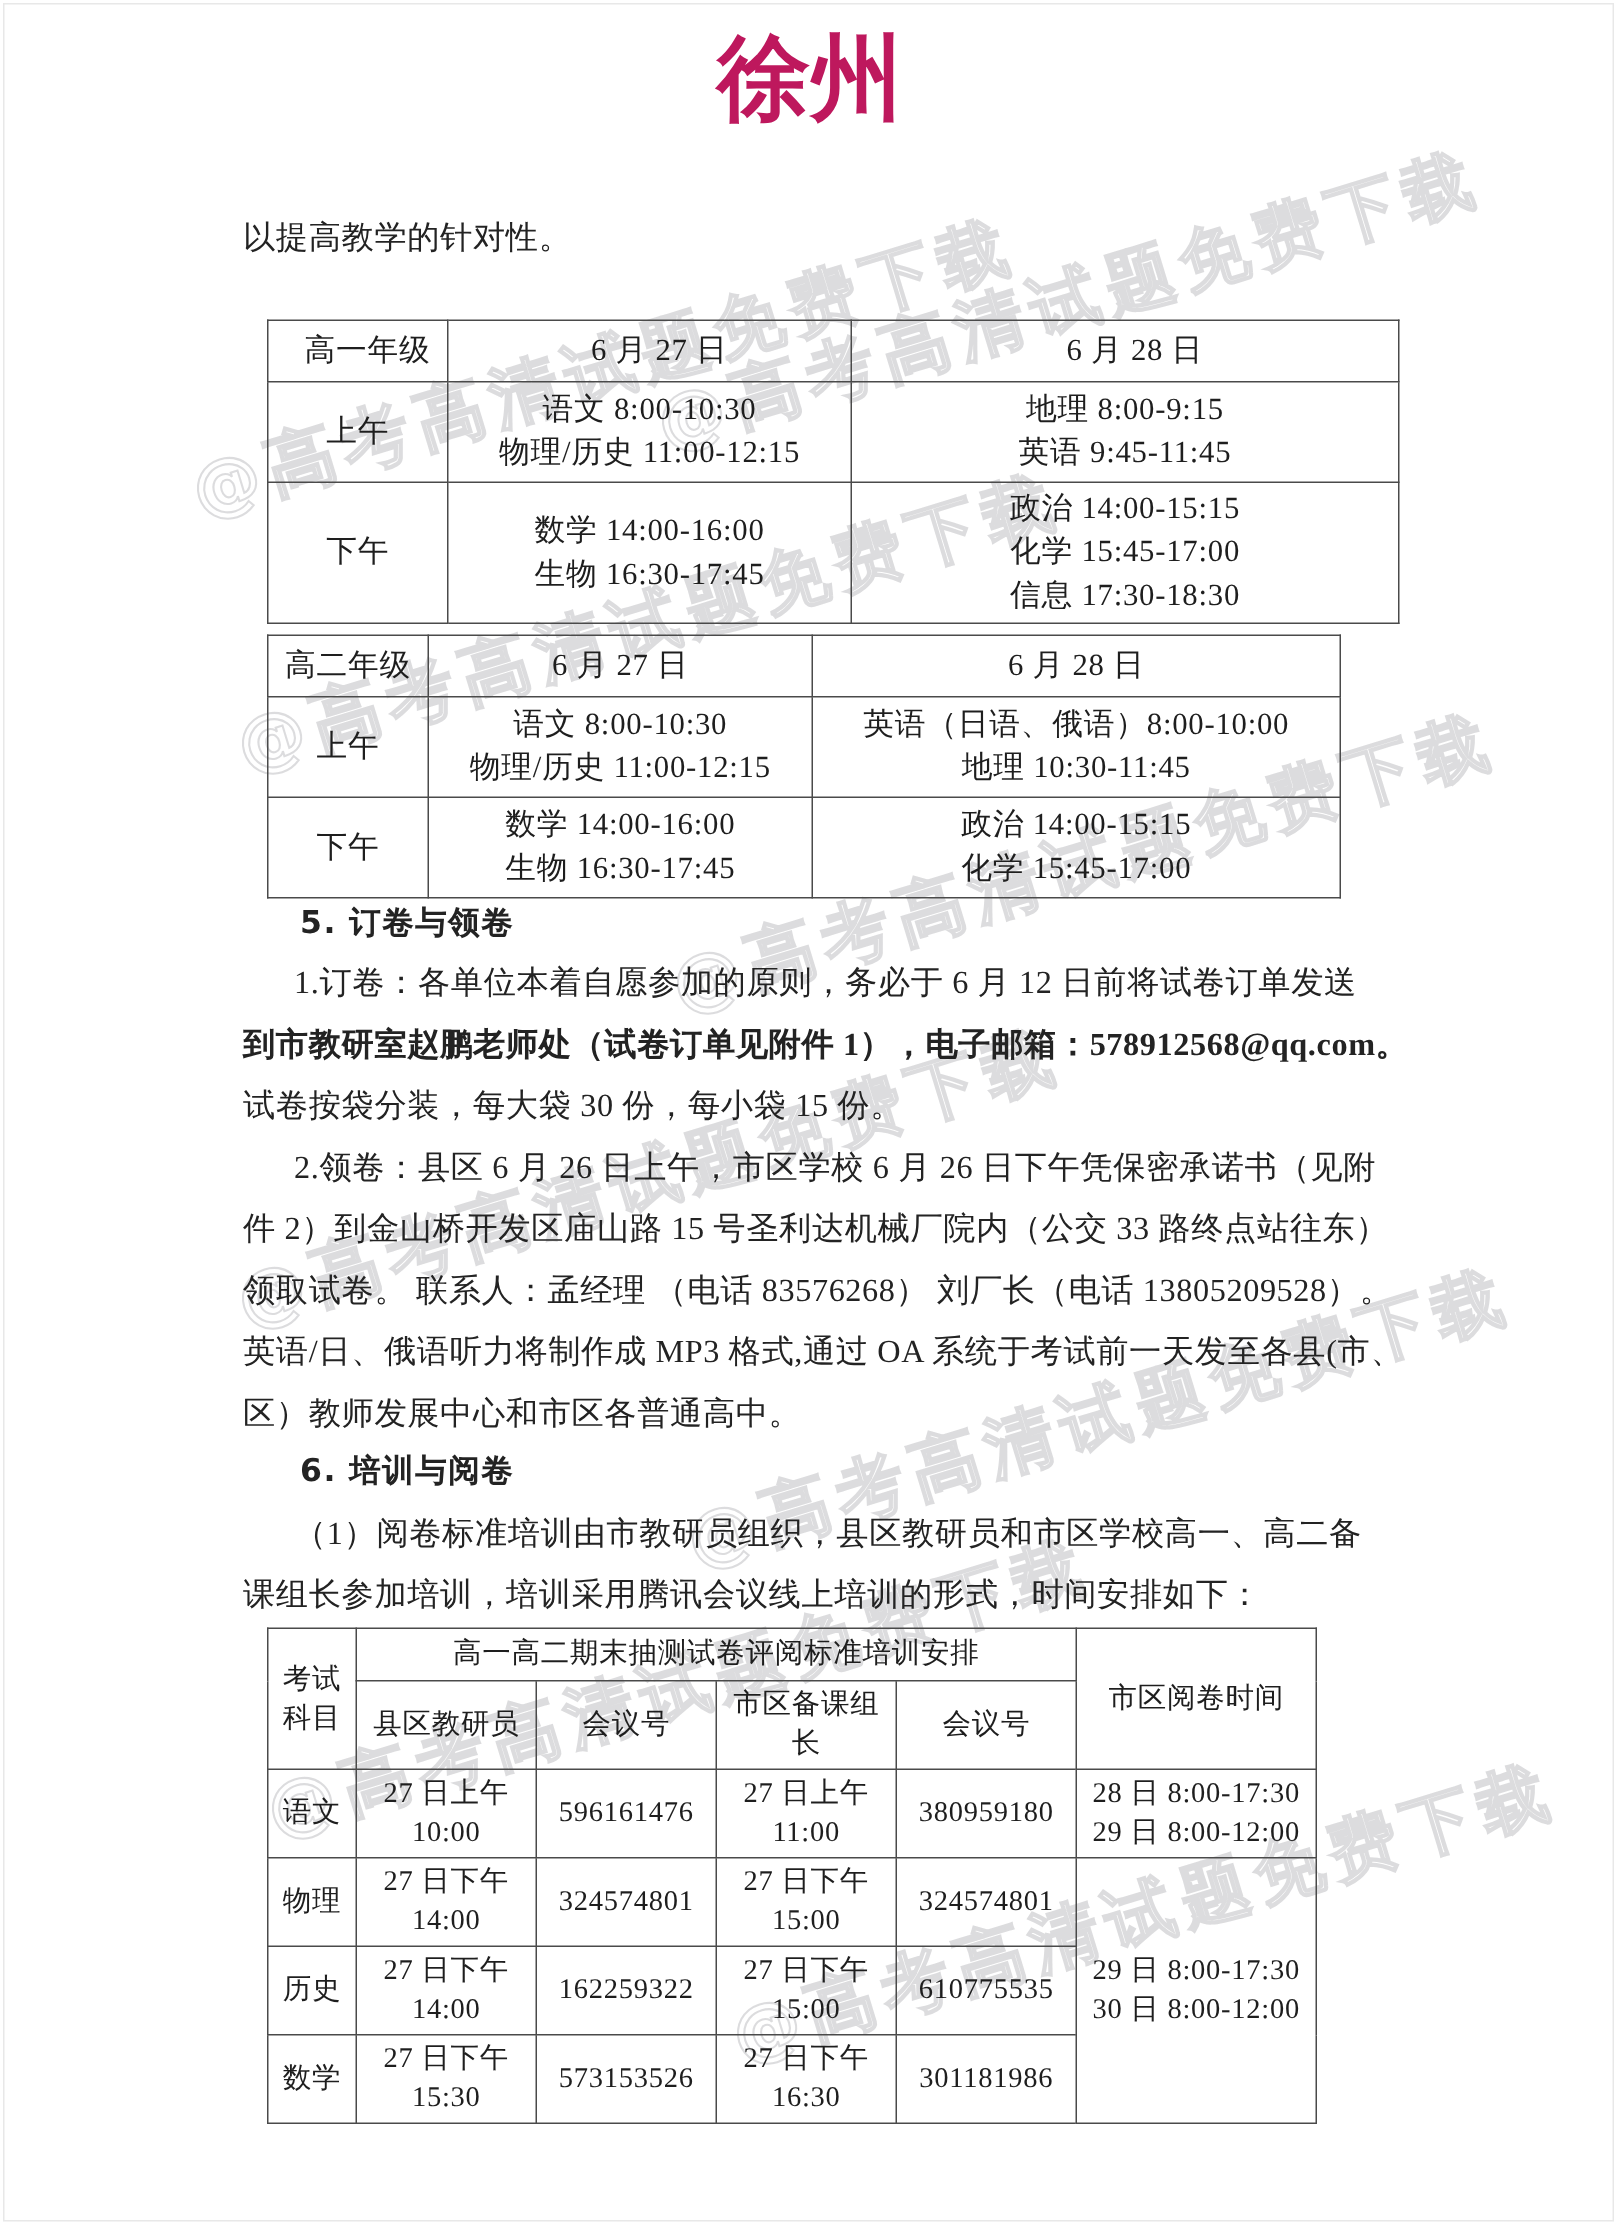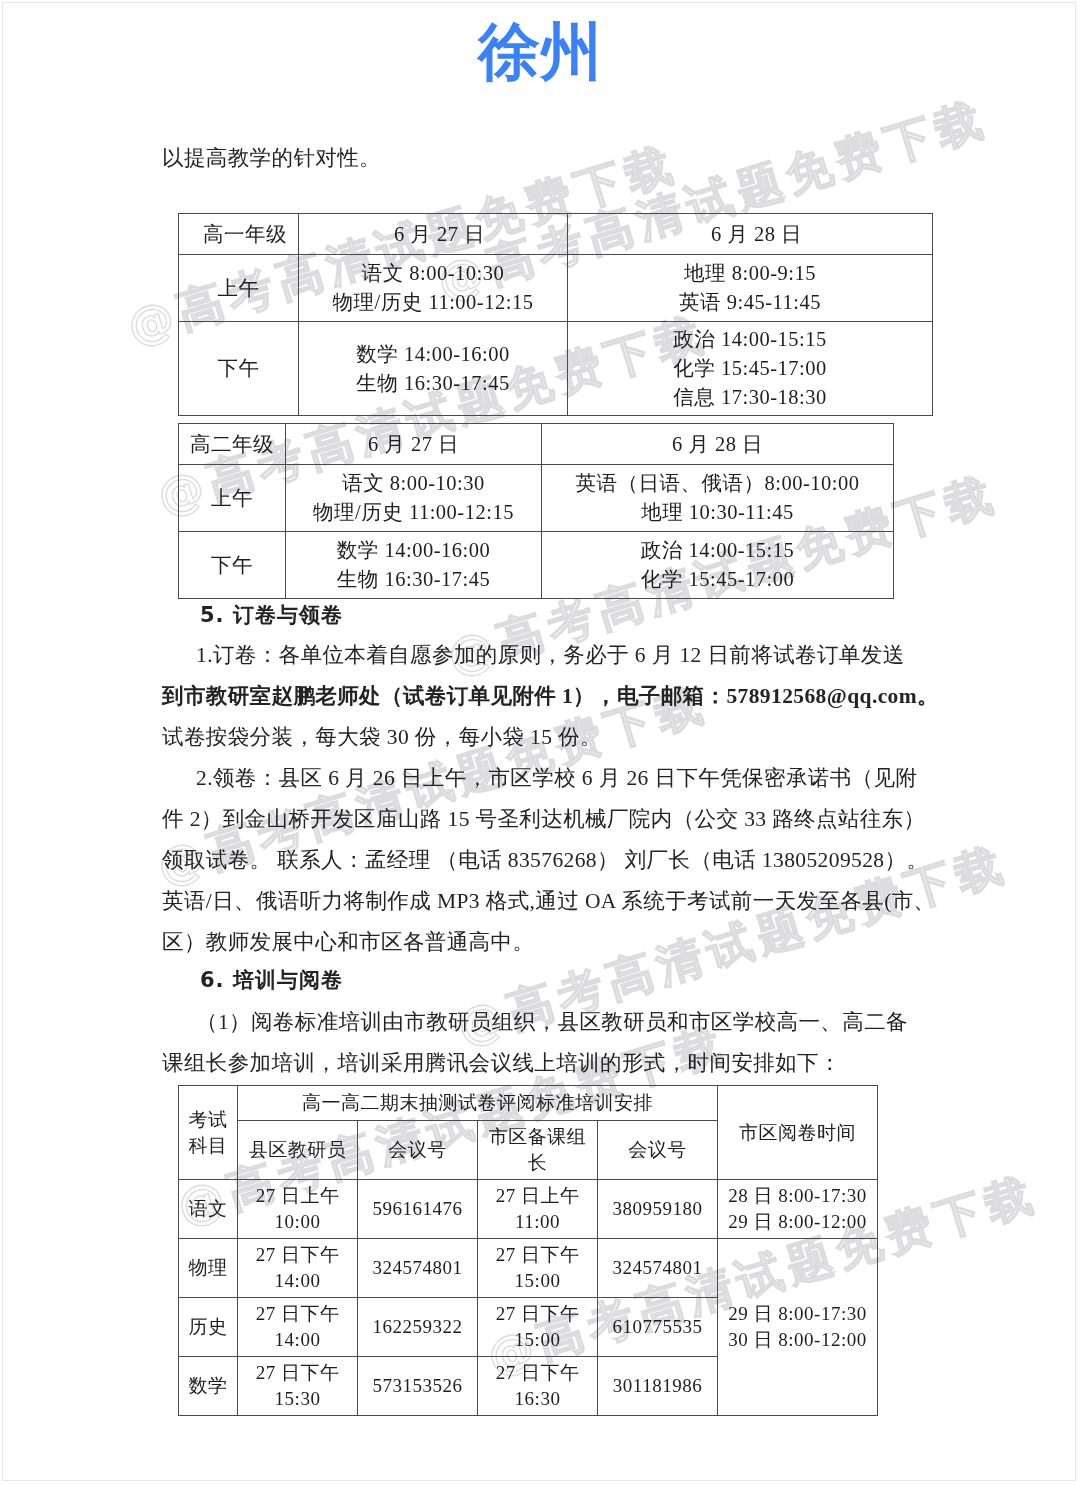--- a/index.html
+++ b/index.html
@@ -52,21 +52,21 @@
   
   #doc-title {
     position: absolute;
     left: 0; top: 18px;
     width: 1080px;
     text-align: center;
     font-family: "DejaVu Sans", sans-serif;
     font-weight: 700;
     font-size: 62px;
     line-height: 1.1;
-    color: #3b82f6;
+    color: #be185d;
     z-index: 10;
   }
 
   
   #content {
     position: absolute;
     left: 0; top: 0;
     width: 1080px;
     z-index: 8;
   }

